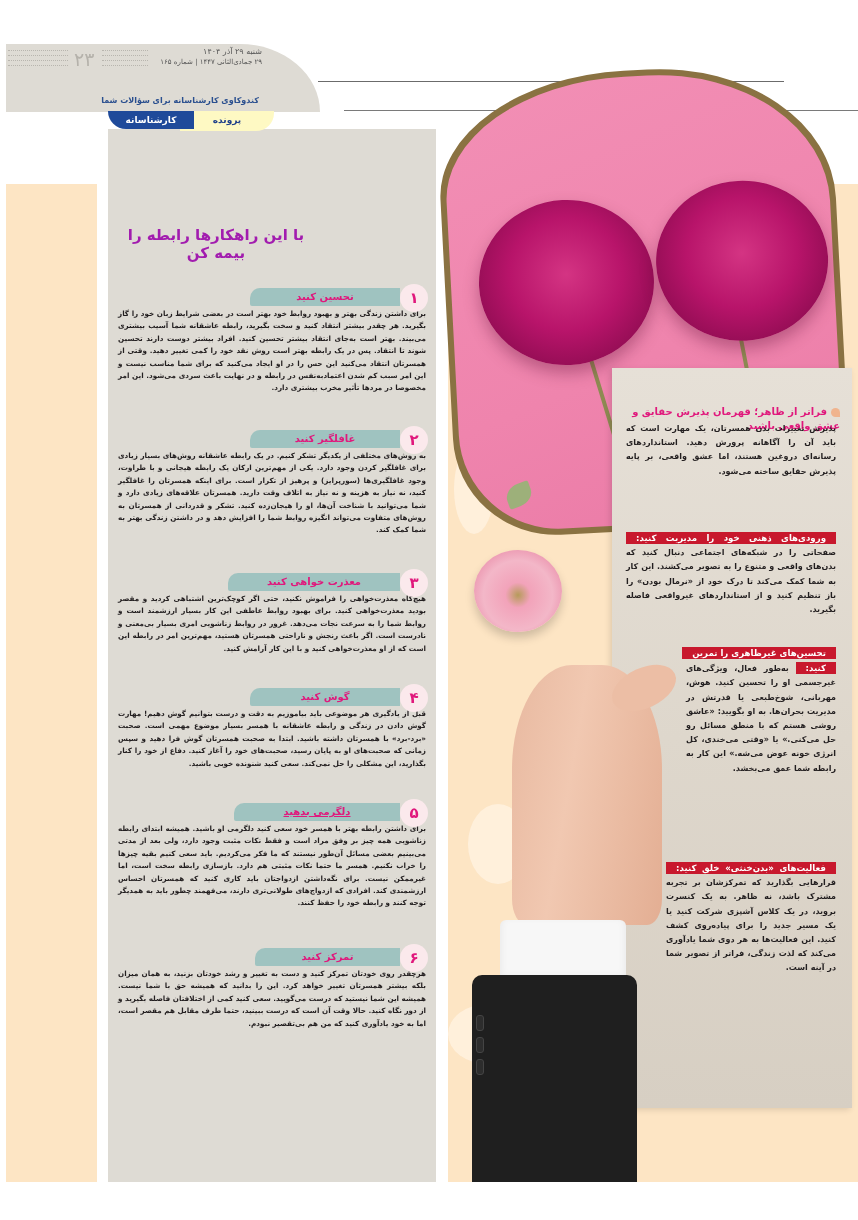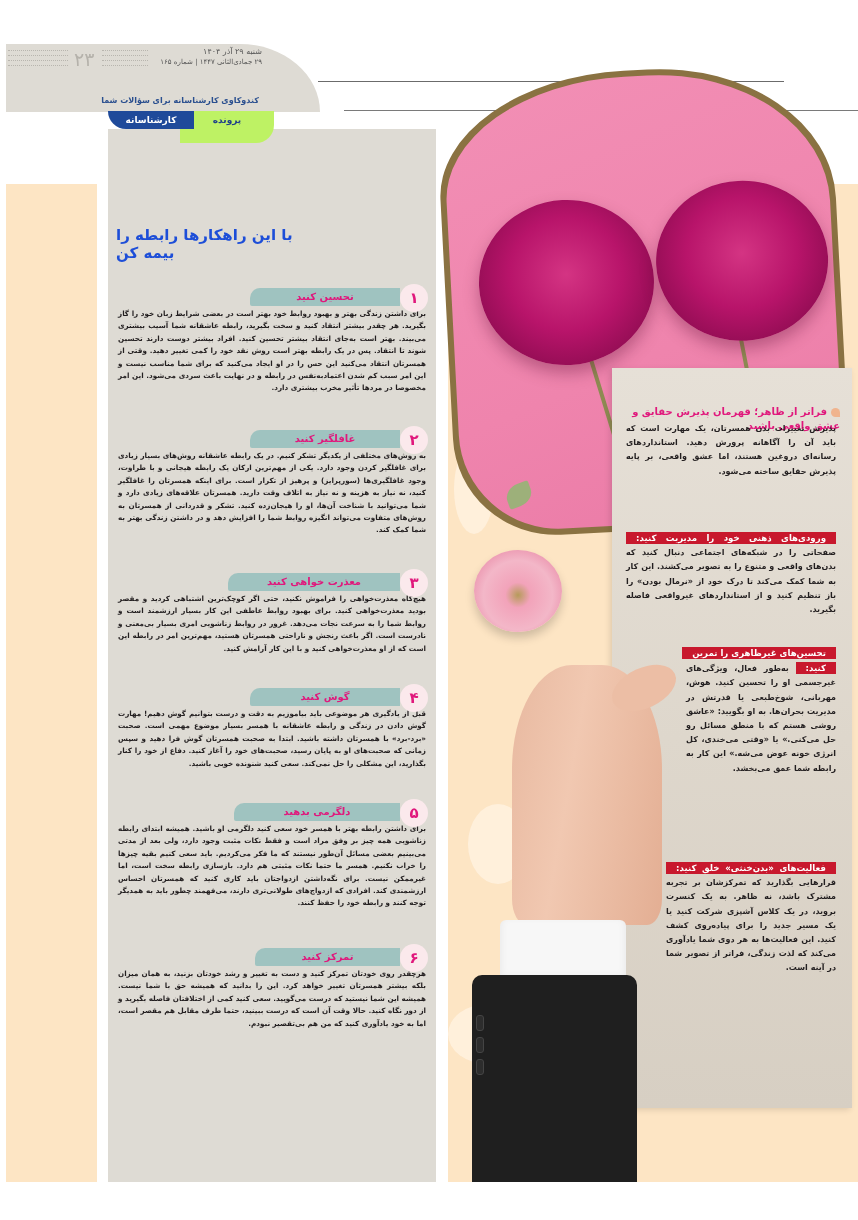--- a/index.html
+++ b/index.html
@@ -25,22 +25,22 @@
     direction: rtl; width: 110px; text-align: right; white-space: nowrap;
   }
   .tagline {
     position: absolute; left: 100px; top: 96px; width: 160px; text-align: center;
     font-size: 8px; font-weight: bold; color: #2a4f8f; direction: rtl; white-space: nowrap;
   }
   .hr1 { position: absolute; left: 318px; top: 81px; width: 466px; border-top: 1px solid #6b6b6b; }
   .hr2 { position: absolute; left: 344px; top: 110px; width: 514px; border-top: 1px solid #7a7a7a; }
 
   .tab-yellow {
-    position: absolute; left: 180px; top: 111px; width: 94px; height: 32px;
-    background: #bef264; border-bottom-right-radius: 18px;
+    position: absolute; left: 180px; top: 111px; width: 94px; height: 20px;
+    background: #fef9c3; border-bottom-right-radius: 18px;
     font-size: 9px; font-weight: bold; color: #1f3f8a; text-align: center; line-height: 18px;
     direction: rtl;
   }
   .tab-blue {
     position: absolute; left: 108px; top: 111px; width: 86px; height: 18px;
     background: #1f4a9a; border-bottom-left-radius: 18px;
     font-size: 9px; font-weight: bold; color: #ffffff; text-align: center; line-height: 18px;
     direction: rtl;
   }
 
@@ -52,21 +52,21 @@
   }
   .peach-right {
     position: absolute; left: 448px; top: 184px; width: 410px; height: 998px; background: #fde5c4;
     overflow: hidden;
   }
   .deco-swirl { position: absolute; border-radius: 50%; background: #fff3e3; opacity: .75; }
 
   
   .article-title {
     position: absolute; left: 116px; top: 226px; width: 200px;
-    font-size: 15px; font-weight: bold; color: #1d4ed8; direction: rtl; text-align: left;
+    font-size: 15px; font-weight: bold; color: #a21caf; direction: rtl; text-align: center;
   }
   .section { position: absolute; left: 116px; width: 312px; }
   .sec-head { position: relative; height: 22px; }
   .sec-bar {
     position: absolute; right: 28px; top: 2px; height: 18px; width: 150px;
     background: #9fc3c0; border-top-left-radius: 10px; border-bottom-left-radius: 2px;
     font-size: 10px; font-weight: bold; color: #e0187c; text-align: center; line-height: 18px;
     direction: rtl;
   }
   .sec-num {
@@ -205,21 +205,21 @@
 <div class="section" style="top:686px;">
   <div class="sec-head">
     <div class="sec-bar">گوش کنید</div>
     <div class="sec-num">۴</div>
   </div>
   <p class="sec-body">قبل از یادگیری هر موضوعی باید بیاموزیم به دقت و درست بتوانیم گوش دهیم! مهارت گوش دادن در زندگی و رابطه عاشقانه با همسر بسیار موضوع مهمی است. صحبت «برد-برد» با همسرتان داشته باشید. ابتدا به صحبت همسرتان گوش فرا دهید و سپس زمانی که صحبت‌های او به پایان رسید، صحبت‌های خود را آغاز کنید. دفاع از خود را کنار بگذارید، این مشکلی را حل نمی‌کند. سعی کنید شنونده خوبی باشید.</p>
 </div>
 
 <div class="section" style="top:801px;">
   <div class="sec-head">
-    <div class="sec-bar" style="width:166px;">دلگرمی بدهید</div>
+    <div class="sec-bar" style="width:166px;text-decoration:underline;">دلگرمی بدهید</div>
     <div class="sec-num">۵</div>
   </div>
   <p class="sec-body">برای داشتن رابطه بهتر با همسر خود سعی کنید دلگرمی او باشید. همیشه ابتدای رابطه زناشویی همه چیز بر وفق مراد است و فقط نکات مثبت وجود دارد، ولی بعد از مدتی می‌بینیم بعضی مسائل آن‌طور نیستند که ما فکر می‌کردیم. باید سعی کنیم بقیه چیزها را خراب نکنیم. همسر ما حتما نکات مثبتی هم دارد. بازسازی رابطه سخت است، اما غیرممکن نیست. برای نگه‌داشتن ازدواجتان باید کاری کنید که همسرتان احساس ارزشمندی کند. افرادی که ازدواج‌های طولانی‌تری دارند، می‌فهمند چطور باید به همدیگر توجه کنند و رابطه خود را حفظ کنند.</p>
 </div>
 
 <div class="section" style="top:946px;">
   <div class="sec-head">
     <div class="sec-bar" style="width:145px;">تمرکز کنید</div>
     <div class="sec-num">۶</div>
   </div>

